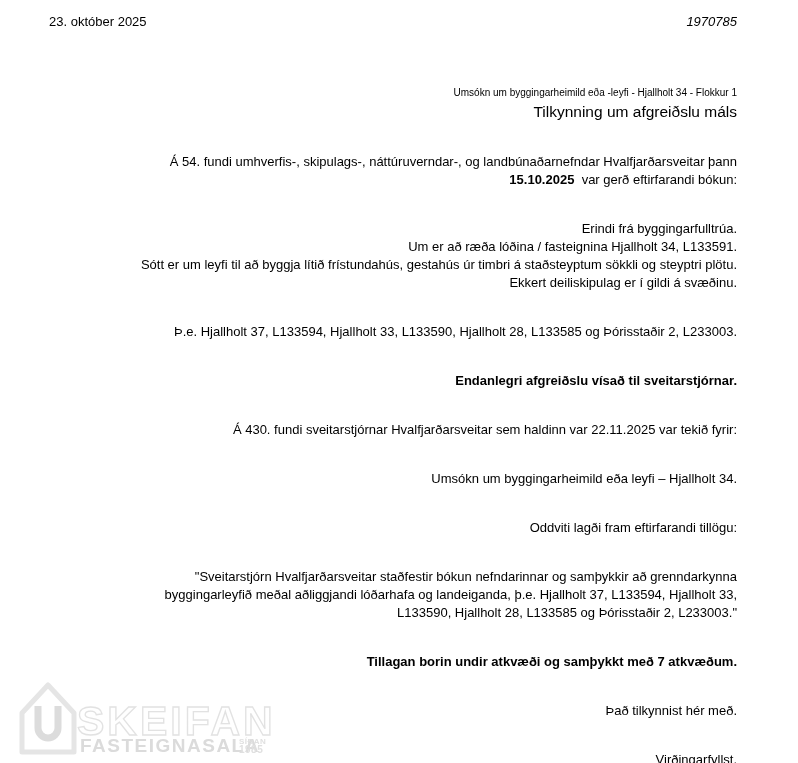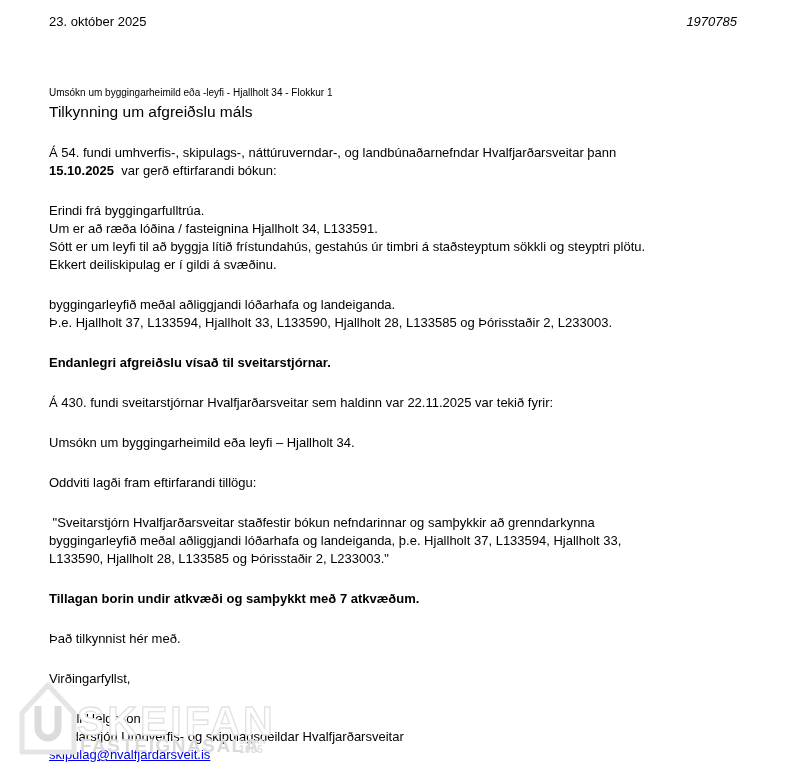--- a/index.html
+++ b/index.html
@@ -10,20 +10,21 @@
     color: #000000;
     font-family: "Liberation Sans", "DejaVu Sans", sans-serif;
     position: relative;
     overflow: hidden;
   }
   .page {
     position: absolute;
     inset: 0;
     padding: 13px 61px 0 49px;
     box-sizing: border-box;
+    text-align: right;
   }
   .doc-header {
     display: flex;
     justify-content: space-between;
     align-items: flex-start;
     font-size: 13px;
     line-height: 18px;
   }
   .case-number { font-style: italic; }
   .subject {
@@ -32,21 +33,21 @@
     line-height: 18px;
     white-space: pre;
   }
   .doc-title {
     font-size: 15.5px;
     font-weight: normal;
     line-height: 20px;
     white-space: pre;
   }
   .body-paragraph {
-    margin-top: 22px;
+    margin-top: 31px;
     font-size: 13px;
     line-height: 18px;
   }
   .line { white-space: pre; }
   .line b { font-weight: bold; }
   .line a { color: #0000ee; text-decoration: underline; }
   .watermark {
     position: absolute;
     left: 10px;
     top: 668px;
@@ -88,21 +89,20 @@
         <div class="line"><span>Á 54. fundi umhverfis-, skipulags-, náttúruverndar-, og landbúnaðarnefndar Hvalfjarðarsveitar þann</span></div>
         <div class="line"><b>15.10.2025</b><span>  var gerð eftirfarandi bókun:</span></div>
       </div>
       <div class="body-paragraph">
         <div class="line"><span>Erindi frá byggingarfulltrúa.</span></div>
         <div class="line"><span>Um er að ræða lóðina / fasteignina Hjallholt 34, L133591.</span></div>
         <div class="line"><span>Sótt er um leyfi til að byggja lítið frístundahús, gestahús úr timbri á staðsteyptum sökkli og steyptri plötu.</span></div>
         <div class="line"><span>Ekkert deiliskipulag er í gildi á svæðinu.</span></div>
       </div>
       <div class="body-paragraph">
-        <div class="line"><span>byggingarleyfið meðal aðliggjandi lóðarhafa og landeiganda.</span></div>
         <div class="line"><span>Þ.e. Hjallholt 37, L133594, Hjallholt 33, L133590, Hjallholt 28, L133585 og Þórisstaðir 2, L233003.</span></div>
       </div>
       <div class="body-paragraph">
         <div class="line"><b>Endanlegri afgreiðslu vísað til sveitarstjórnar.</b></div>
       </div>
       <div class="body-paragraph">
         <div class="line"><span>Á 430. fundi sveitarstjórnar Hvalfjarðarsveitar sem haldinn var 22.11.2025 var tekið fyrir:</span></div>
       </div>
       <div class="body-paragraph">
         <div class="line"><span>Umsókn um byggingarheimild eða leyfi – Hjallholt 34.</span></div>

